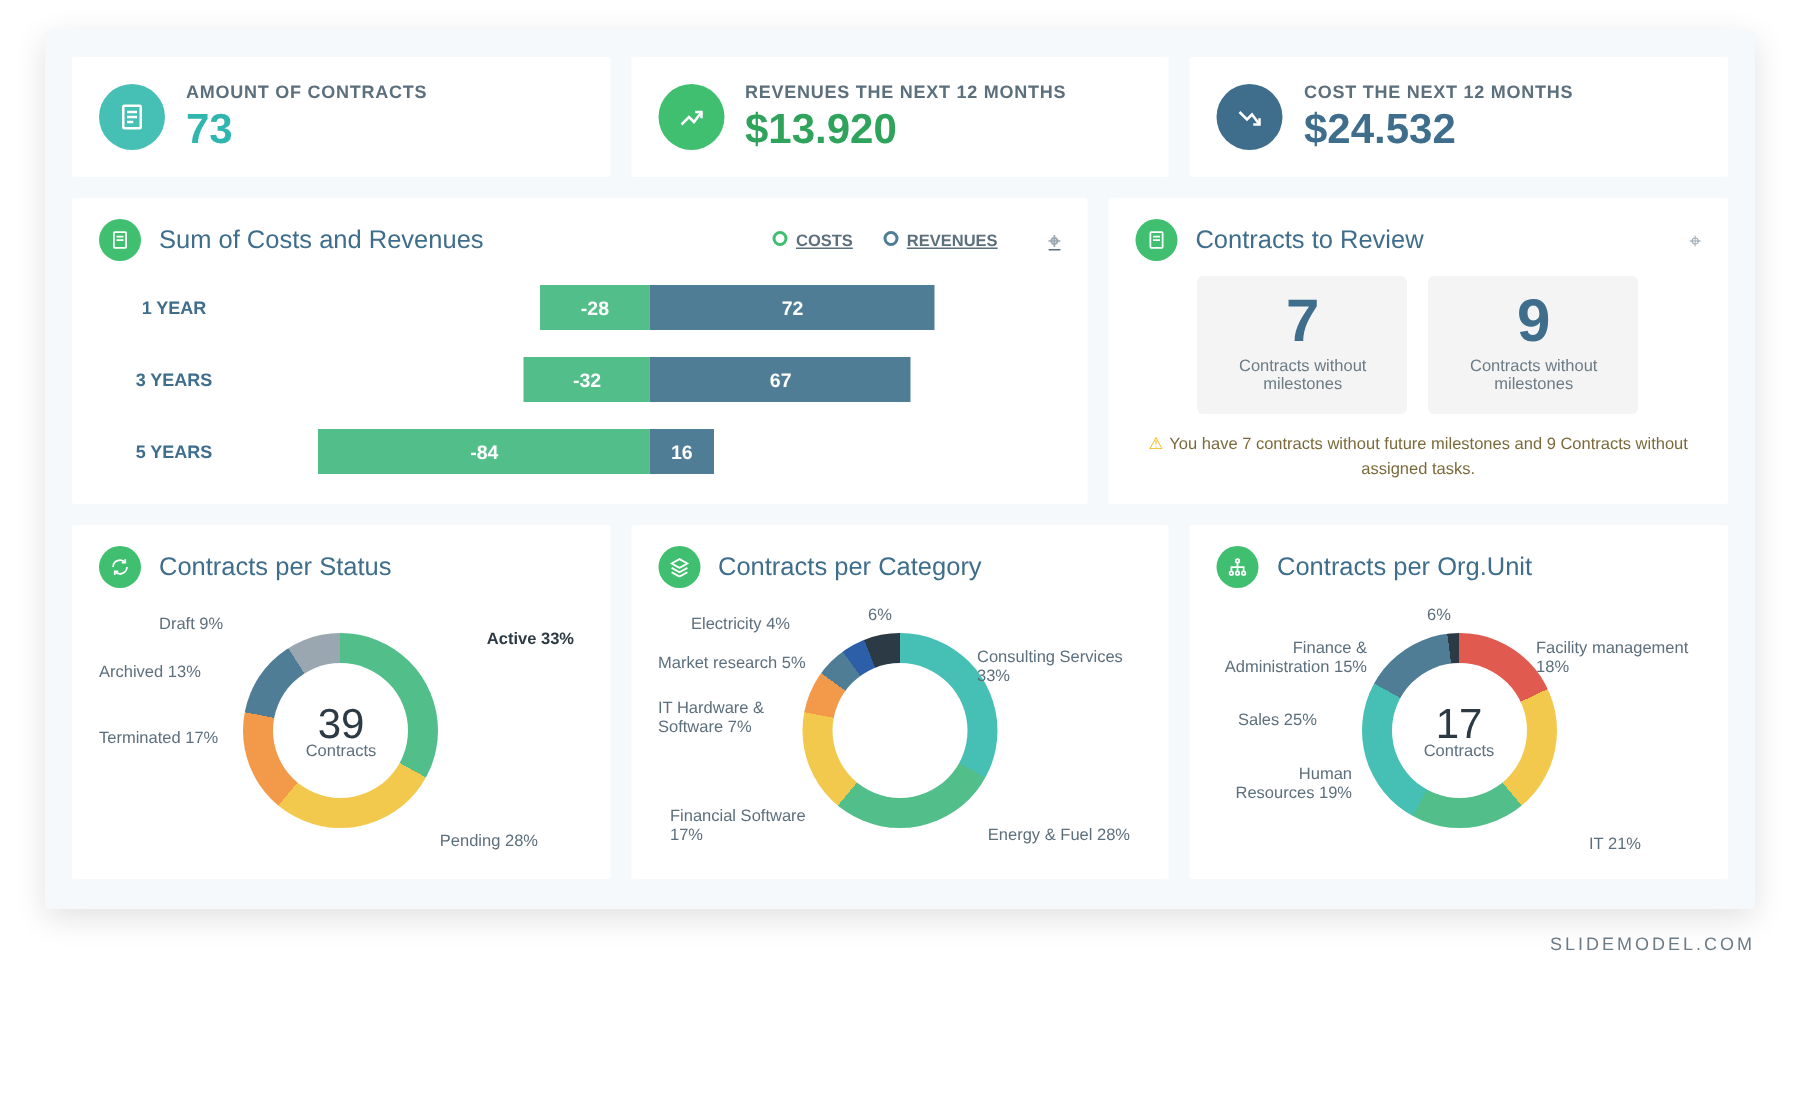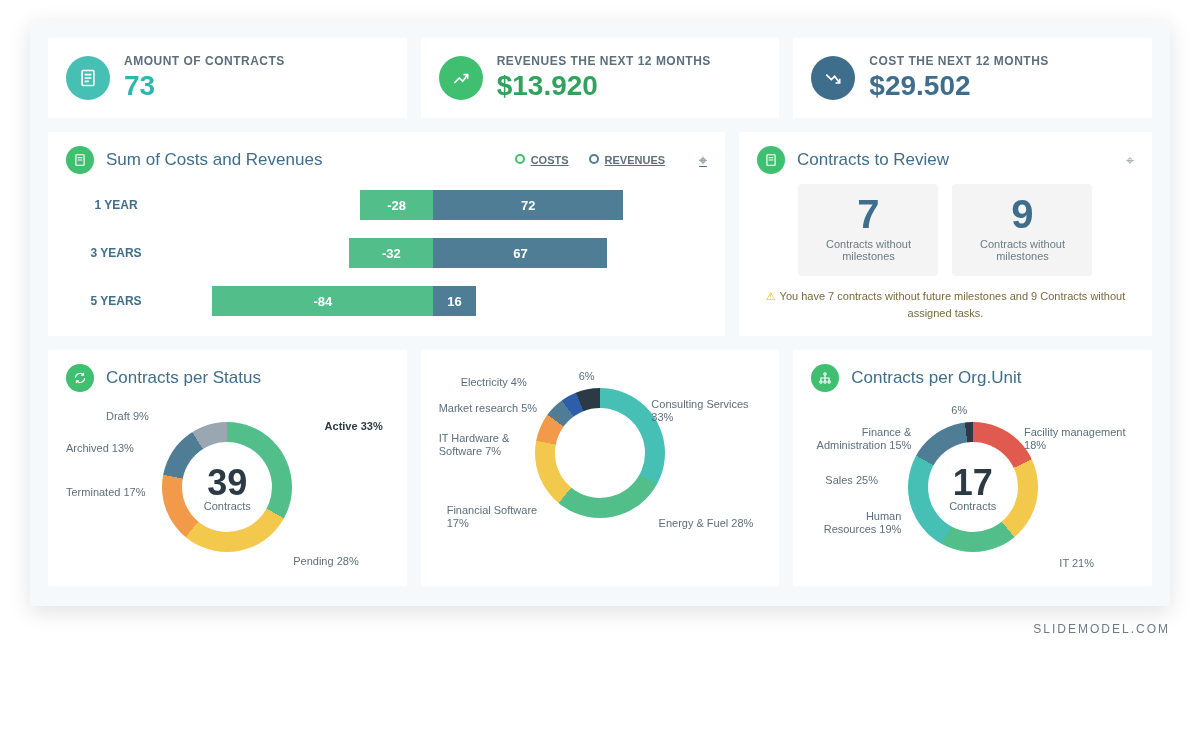--- a/index.html
+++ b/index.html
@@ -70,21 +70,21 @@
   .review-box .num { font-size:40px; font-weight:700; color:#3f6e8c; line-height:1; }
   .review-box .sub { font-size:11px; color:#6b7b86; margin-top:4px; }
   .warn { font-size:11px; color:#7a6a3b; text-align:center; margin-top:12px; line-height:1.5; }
   .warn .tri { color:#f2b705; margin-right:4px; }
 
   
   .donut-wrap { display:flex; align-items:center; justify-content:center; margin-top:4px; position:relative; height:170px;}
   .donut { width:130px; height:130px; border-radius:50%; position:relative; flex:0 0 130px;}
   .donut::after{ content:""; position:absolute; inset:20px; background:#fff; border-radius:50%; }
   .donut-center { position:absolute; inset:0; display:flex; flex-direction:column; align-items:center; justify-content:center; z-index:2;}
-  .donut-center .big { font-size:36px; font-weight:700; color:#2b3a44;}
+  .donut-center .big { font-size:28px; font-weight:400; color:#2b3a44;}
   .donut-center .small { font-size:11px; color:#5c6f7c; margin-top:-4px;}
   .labels { position:absolute; inset:0; font-size:11px; color:#5c6f7c; }
   .labels span { position:absolute; max-width:110px; line-height:1.2; }
   .strong { font-weight:700; color:#2b3a44; }
 
   
   .row.mid { margin-top:14px; }
   .row.mid .card.left { flex:1.7; }
   .row.mid .card.right { flex:1; }
   .row.bottom { margin-top:14px; }
@@ -124,21 +124,21 @@
     </div>
     <div class="card metric">
       <div class="circle-icon bg-slate">
         <svg width="20" height="20" viewBox="0 0 24 24" fill="none" stroke="#fff" stroke-width="2">
             <path d="M4 8l6 6 4-4 6 8"></path>
             <path d="M15 18h5v-5"></path>
           </svg>
       </div>
       <div>
         <div class="title">COST THE NEXT 12  MONTHS</div>
-        <div class="value slate">$29.502</div>
+        <div class="value slate">$24.532</div>
       </div>
     </div>
   </div>
 
   <div class="row mid">
     <div class="card left">
       <div class="section-head">
         <div class="ic bg-green">
           <svg width="14" height="14" viewBox="0 0 24 24" fill="none" stroke="#fff" stroke-width="2">
               <rect x="5" y="3" width="14" height="18" rx="1"></rect>
@@ -239,20 +239,28 @@
           <span class="strong" style="right:6px;top:18px;text-align:left">Active 33%</span>
           <span style="right:30px;bottom:4px;text-align:right">Pending 28%</span>
           <span style="left:0;top:84px">Terminated 17%</span>
           <span style="left:0;top:40px">Archived 13%</span>
           <span style="left:40px;top:8px">Draft 9%</span>
         </div>
       </div>
     </div>
 
     <div class="card">
+      <div class="section-head">
+        <div class="ic bg-green">
+          <svg width="14" height="14" viewBox="0 0 24 24" fill="none" stroke="#fff" stroke-width="2">
+              <path d="M12 3l9 5-9 5-9-5 9-5zM3 13l9 5 9-5M3 18l9 5 9-5"></path>
+            </svg>
+        </div>
+        <div class="section-title">Contracts per Category</div>
+      </div>
       <div class="donut-wrap">
         <div class="donut" style="background:conic-gradient(#46bfb5 0 33%,#52bf8a 33% 61%,#f2c94c 61% 78%,#f2994a 78% 85%,#4f7d96 85% 90%,#2d5fa8 90% 94%,#2b3a44 94% 100%)">
         </div>
         <div class="labels">
           <span style="right:0;top:30px;text-align:left">Consulting Services 33%</span>
           <span style="right:8px;bottom:8px;text-align:right">Energy &amp; Fuel 28%</span>
           <span style="left:8px;bottom:8px">Financial Software 17%</span>
           <span style="left:0;top:64px">IT Hardware &amp; Software 7%</span>
           <span style="left:0;top:34px">Market research 5%</span>
           <span style="left:22px;top:8px">Electricity 4%</span>

